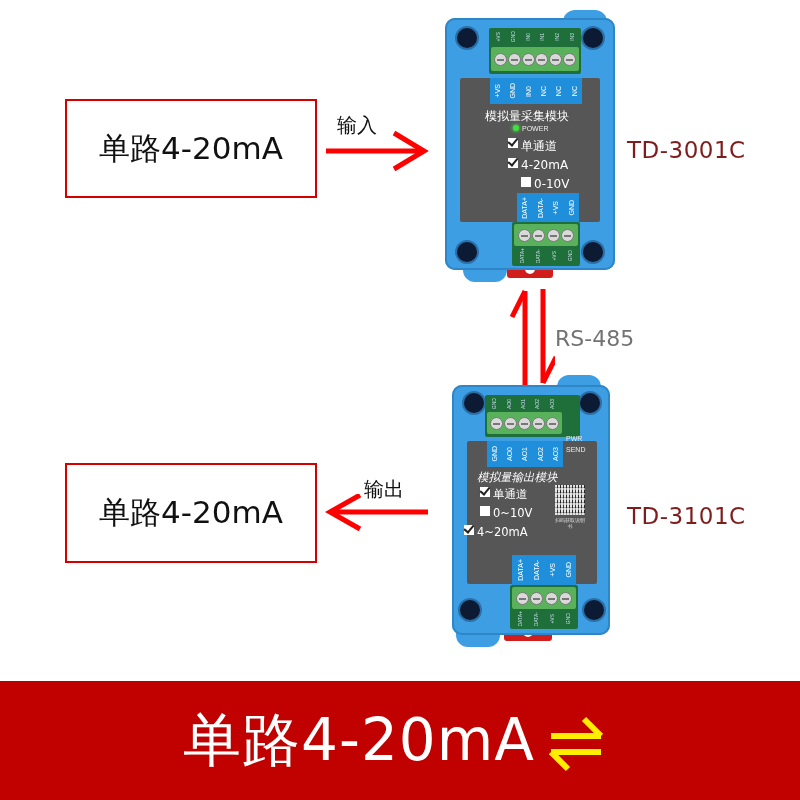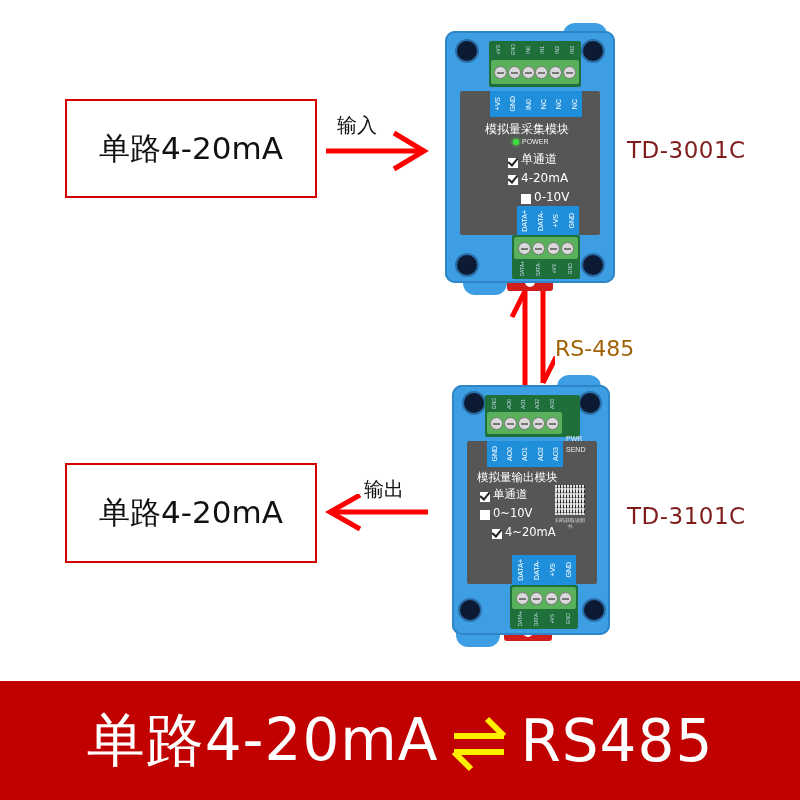--- a/index.html
+++ b/index.html
@@ -46,21 +46,21 @@
     position: absolute; background: #1f8fdc; display: flex; justify-content: space-around; align-items: center;
   }
   .pin-strip span {
     color: #fff; font-size: 7px; writing-mode: vertical-rl; transform: rotate(180deg); font-family: "Liberation Sans", sans-serif;
   }
   .term-text {
     position: absolute; display: flex; justify-content: space-around; align-items: center;
   }
   .term-text span { color: #cde; font-size: 5px; writing-mode: vertical-rl; transform: rotate(180deg); font-family: "Liberation Sans", sans-serif; }
   .panel-title { position: absolute; color: #fff; font-size: 12px; white-space: nowrap; }
-  .opt { position: absolute; color: #fff; font-size: 12px; display: flex; align-items: flex-end; gap: 3px; white-space: nowrap; }
+  .opt { position: absolute; color: #fff; font-size: 12px; display: flex; align-items: flex-start; gap: 3px; white-space: nowrap; }
   .chk {
     width: 10px; height: 10px; background: #fff; display: inline-block; position: relative; flex: none;
   }
   .chk.on::after {
     content: ""; position: absolute; left: 2px; top: -2px; width: 4px; height: 8px;
     border: solid #222; border-width: 0 2px 2px 0; transform: rotate(40deg);
   }
   .led { width: 6px; height: 6px; border-radius: 50%; background: #3be23b; box-shadow: 0 0 4px #5f5; display: inline-block; }
   .small-white { color: #eee; font-size: 7px; font-family: "Liberation Sans", sans-serif; }
   .red-clip { position: absolute; background: #d21d1d; border-radius: 3px; }
@@ -106,23 +106,23 @@
   <line x1="5" y1="18" x2="103" y2="18" stroke="#ff0000" stroke-width="5"></line>
   <polyline points="35,1 5,18 35,35" fill="none" stroke="#ff0000" stroke-width="5"></polyline>
 </svg>
 
 <svg class="abs" style="left:505px; top:285px;" width="50" height="105" viewBox="0 0 50 105">
   <line x1="20" y1="6" x2="20" y2="100" stroke="#ff0000" stroke-width="5"></line>
   <line x1="20" y1="6" x2="7" y2="32" stroke="#ff0000" stroke-width="5"></line>
   <line x1="38" y1="4" x2="38" y2="98" stroke="#ff0000" stroke-width="5"></line>
   <line x1="38" y1="98" x2="51" y2="72" stroke="#ff0000" stroke-width="5"></line>
 </svg>
-<span class="abs" style="left:555px; top:336px; font-size:22px; color:#a16207;text-align:right;">RS-485</span>
-
-<div class="device" style="left:445px; top:23px; width:170px; height:270px;">
+<span class="abs" style="left:555px; top:326px; font-size:22px; color:#737373;text-align:right;">RS-485</span>
+
+<div class="device" style="left:445px; top:10px; width:170px; height:270px;">
   <div class="tab-ear" style="left:118px; top:0px;">
       <div class="hole"></div>
     </div>
   <div class="tab-ear" style="left:18px; top:232px;">
       <div class="hole"></div>
     </div>
   <div class="red-clip" style="left:62px; top:250px; width:46px; height:18px;">
       <div class="notch"></div>
     </div>
   <div class="dev-body" style="left:0; top:8px; width:170px; height:252px;"></div>
@@ -234,30 +234,30 @@
   <div class="pin-strip" style="left:35px; top:66px; width:76px; height:26px;">
     <span>GND</span>
       <span>AO0</span>
       <span>AO1</span>
       <span>AO2</span>
       <span>AO3</span>
   </div>
   <span class="abs small-white" style="left:114px; top:60px;">PWR</span>
   <span class="abs small-white" style="left:114px; top:71px;">SEND</span>
 
-  <div class="panel-title" style="left:25px; top:95px; font-size:11.5px;">模拟量输出模块</div>
+  <div class="panel-title" style="left:25px; top:95px; font-size:11.5px;font-style:italic;">模拟量输出模块</div>
   <div class="opt" style="left:28px; top:112px; font-size:11.5px;">
     <span class="chk on"></span>
       <span>单通道</span>
   </div>
   <div class="opt" style="left:28px; top:131px; font-size:11.5px;">
     <span class="chk"></span>
       <span>0~10V</span>
   </div>
-  <div class="opt" style="left:40px; top:150px; font-size:11.5px;">
+  <div class="opt" style="left:12px; top:150px; font-size:11.5px;">
     <span class="chk on"></span>
       <span>4~20mA</span>
   </div>
   <div class="qr" style="left:103px; top:110px; width:30px; height:30px;">
       <div class="qr-inner"></div>
     </div>
   <span class="abs" style="left:101px; top:142px; width:34px; color:#ddd; font-size:5px; line-height:6px; text-align:center;">扫码获取说明书</span>
 
   <div class="pin-strip" style="left:60px; top:180px; width:64px; height:30px;">
     <span>DATA+</span>
@@ -282,14 +282,13 @@
 <span class="model-label" style="left:627px; top:503px;">TD-3101C</span>
 
 <div class="banner">
   <span class="banner-text">单路4-20mA</span>
   <svg class="banner-arrows" viewBox="0 0 54 58">
     <line x1="2" y1="22" x2="52" y2="22" stroke="#ffee00" stroke-width="6"></line>
     <line x1="52" y1="22" x2="35" y2="5" stroke="#ffee00" stroke-width="6"></line>
     <line x1="2" y1="38" x2="52" y2="38" stroke="#ffee00" stroke-width="6"></line>
     <line x1="2" y1="38" x2="19" y2="55" stroke="#ffee00" stroke-width="6"></line>
   </svg>
-  <span class="banner-text">RS485</span>
 </div>
 
 </body></html>

